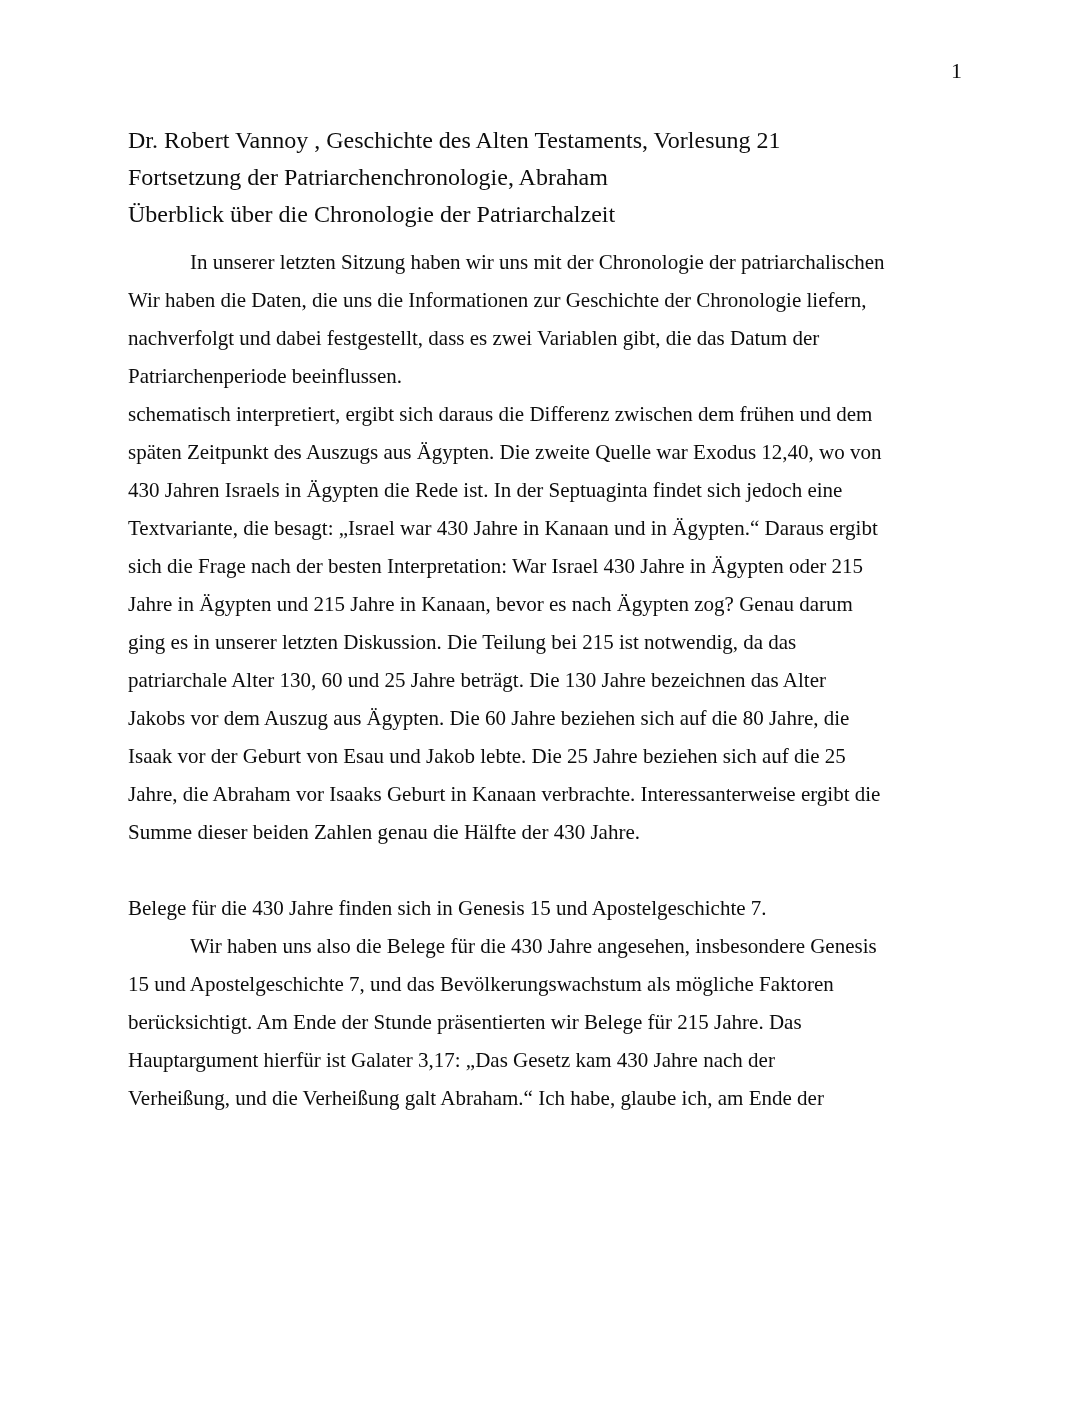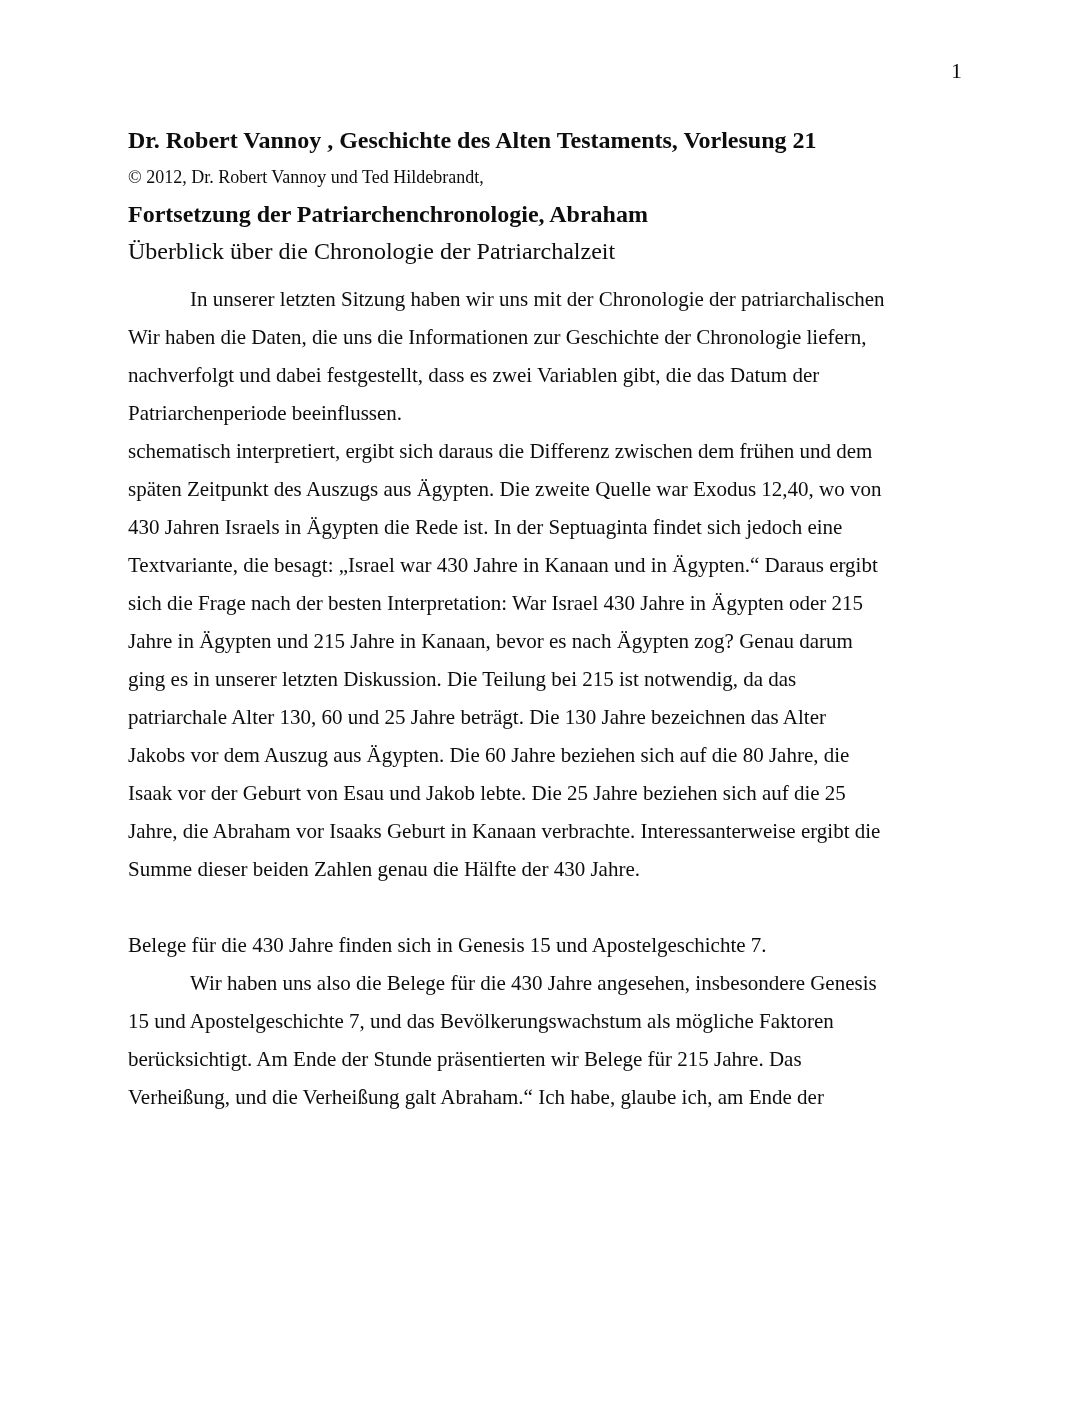--- a/index.html
+++ b/index.html
@@ -29,21 +29,21 @@
     position: absolute;
     left: 128px;
     top: 122px;
     right: 0;
   }
   .head-line {
     font-size: 24px;
     line-height: 37px;
     white-space: nowrap;
   }
-  .bold { font-weight: bold; }
+  .bold { font-weight: normal; }
   .copyright-line {
     font-size: 18px;
     line-height: 37px;
     white-space: nowrap;
   }
   .body-block { margin-top: 10px; }
   .body-line {
     font-size: 21px;
     line-height: 38px;
     white-space: nowrap;
@@ -53,21 +53,20 @@
 </style>
 </head>
 <body>
 
 <div class="page">
 
   <div class="pagenum-row">1</div>
 
   <div class="content">
     <div class="head-line bold">Dr. Robert Vannoy , Geschichte des Alten Testaments, Vorlesung 21</div>
-    <div class="copyright-line">© 2012, Dr. Robert Vannoy und Ted Hildebrandt,</div>
     <div class="head-line bold">Fortsetzung der Patriarchenchronologie, Abraham</div>
     <div class="head-line">Überblick über die Chronologie der Patriarchalzeit</div>
 
     <div class="body-block">
         <div class="body-line indent">In unserer letzten Sitzung haben wir uns mit der Chronologie der patriarchalischen</div>
         <div class="body-line">Wir haben die Daten, die uns die Informationen zur Geschichte der Chronologie liefern,</div>
         <div class="body-line">nachverfolgt und dabei festgestellt, dass es zwei Variablen gibt, die das Datum der</div>
         <div class="body-line">Patriarchenperiode beeinflussen.</div>
         <div class="body-line">schematisch interpretiert, ergibt sich daraus die Differenz zwischen dem frühen und dem</div>
         <div class="body-line">späten Zeitpunkt des Auszugs aus Ägypten. Die zweite Quelle war Exodus 12,40, wo von</div>
@@ -79,17 +78,18 @@
         <div class="body-line">patriarchale Alter 130, 60 und 25 Jahre beträgt. Die 130 Jahre bezeichnen das Alter</div>
         <div class="body-line">Jakobs vor dem Auszug aus Ägypten. Die 60 Jahre beziehen sich auf die 80 Jahre, die</div>
         <div class="body-line">Isaak vor der Geburt von Esau und Jakob lebte. Die 25 Jahre beziehen sich auf die 25</div>
         <div class="body-line">Jahre, die Abraham vor Isaaks Geburt in Kanaan verbrachte. Interessanterweise ergibt die</div>
         <div class="body-line">Summe dieser beiden Zahlen genau die Hälfte der 430 Jahre.</div>
         <div class="body-line blank">&nbsp;</div>
         <div class="body-line">Belege für die 430 Jahre finden sich in Genesis 15 und Apostelgeschichte 7.</div>
         <div class="body-line indent">Wir haben uns also die Belege für die 430 Jahre angesehen, insbesondere Genesis</div>
         <div class="body-line">15 und Apostelgeschichte 7, und das Bevölkerungswachstum als mögliche Faktoren</div>
         <div class="body-line">berücksichtigt. Am Ende der Stunde präsentierten wir Belege für 215 Jahre. Das</div>
+        <div class="body-line">Hauptargument hierfür ist Galater 3,17: „Das Gesetz kam 430 Jahre nach der</div>
         <div class="body-line">Verheißung, und die Verheißung galt Abraham.“ Ich habe, glaube ich, am Ende der</div>
       </div>
   </div>
 
 </div>
 
 </body></html>

